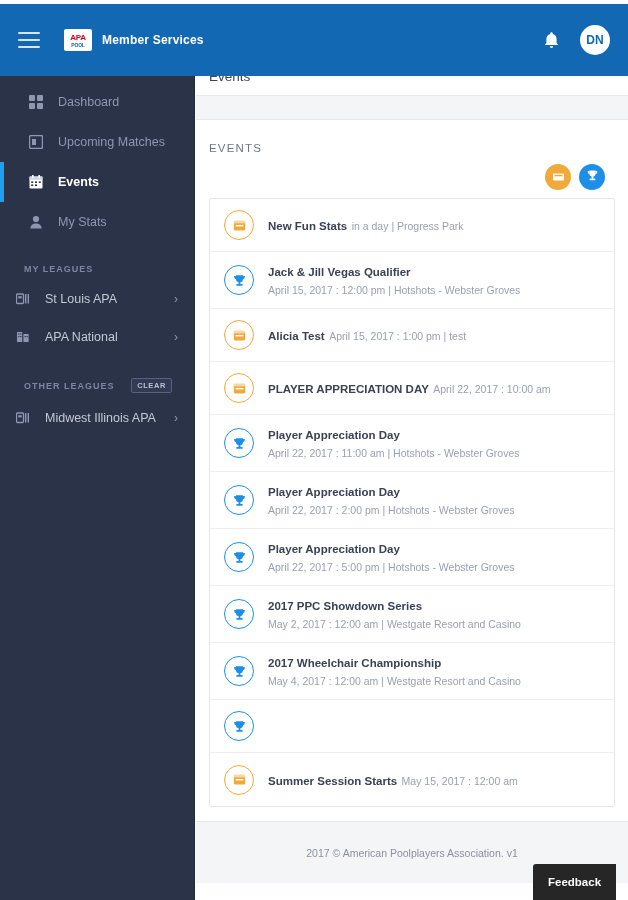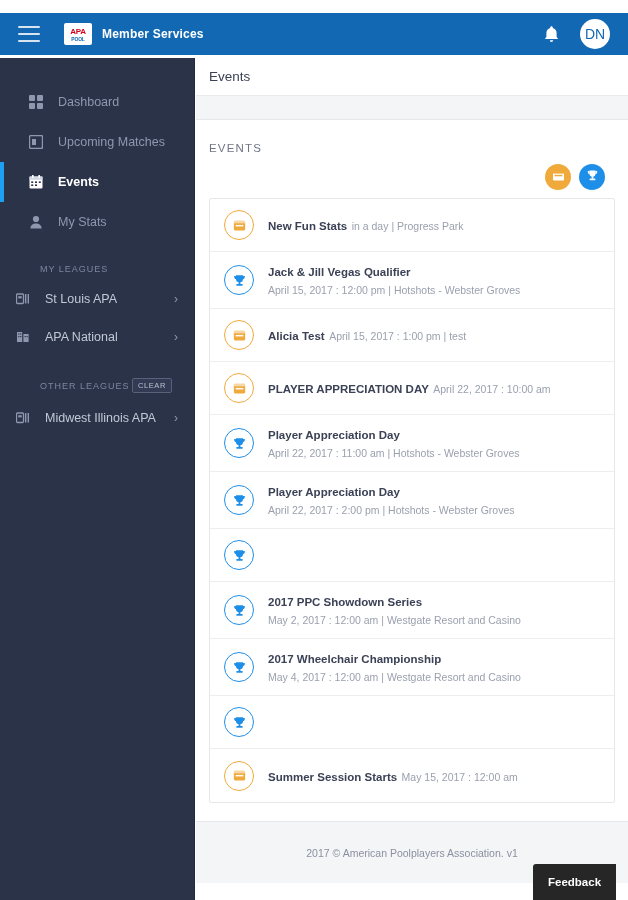--- a/index.html
+++ b/index.html
@@ -6,22 +6,22 @@
   html, body {
     width: 628px; height: 900px;
     font-family: "Liberation Sans", sans-serif;
     background: #ffffff;
     overflow: hidden;
   }
   .app { position: relative; width: 628px; height: 900px; }
 
   
   .header {
-    position: absolute; top: 13px; left: 0;
-    width: 628px; height: 42px;
+    position: absolute; top: 4px; left: 0;
+    width: 628px; height: 72px;
     background: #1268b3;
     display: flex; align-items: center;
     padding: 0 16px;
     z-index: 30;
   }
   .hamburger { width: 22px; height: 16px; display: flex; flex-direction: column;
     justify-content: space-between; cursor: pointer; margin-left: 2px; }
   .hamburger span { display: block; height: 2px; background: #d8e4ef; border-radius: 1px; }
   .logo {
     width: 28px; height: 22px; margin-left: 24px;
@@ -40,21 +40,21 @@
   .app-title {
     margin-left: 10px; color: #ffffff;
     font-size: 12px; font-weight: bold; letter-spacing: 0.2px;
   }
   .header-right { margin-left: auto; display: flex; align-items: center; gap: 20px; }
   .bell { width: 17px; height: 19px; position: relative; cursor: pointer; }
   .bell svg { display: block; }
   .avatar {
     width: 30px; height: 30px; border-radius: 50%;
     background: #ffffff; color: #1268b3;
-    font-size: 14px; font-weight: normal;
+    font-size: 12px; font-weight: bold;
     display: flex; align-items: center; justify-content: center;
     cursor: pointer; margin-right: 2px;
   }
 
   
   .sidebar {
     position: absolute; top: 58px; left: 0;
     width: 195px; height: 842px;
     background: #2b3349;
     padding-top: 24px;
@@ -71,22 +71,22 @@
   }
   .nav-item .ico { width: 16px; height: 16px; margin-right: 14px;
     display: flex; align-items: center; justify-content: center; flex: 0 0 16px; }
   .nav-item.active { color: #ffffff; font-weight: bold; }
   .nav-item.active::before {
     content: ""; position: absolute; left: 0; top: 0;
     width: 4px; height: 100%; background: #1e9ff2;
   }
   .nav-label { white-space: nowrap; }
   .section-title {
-    margin: 22px 0 6px 40px;
-    font-size: 9px; font-weight: normal; letter-spacing: 1px;
+    margin: 22px 0 6px 24px;
+    font-size: 9px; font-weight: bold; letter-spacing: 1px;
     color: #7d869e;
     display: flex; align-items: center;
   }
   .section-title.with-badge { padding-right: 22px; }
   .clear-badge {
     margin-left: auto;
     font-size: 7.5px; letter-spacing: 0.6px;
     color: #b9c0d0;
     border: 1px solid #59617a;
     border-radius: 2px;
@@ -442,20 +442,24 @@
 
         <div class="event-row">
           <span class="ev-ico trophy">
             <svg width="15" height="15" viewBox="0 0 13 13">
               <path d="M3.4 1.9h6.2v3a3.1 3.1 0 0 1-6.2 0z" fill="#1e8fe8"></path>
               <path d="M3.4 2.5H1.9v.9c0 1 .7 1.9 1.7 2zM9.6 2.5h1.5v.9c0 1-.7 1.9-1.7 2z" fill="#1e8fe8"></path>
               <rect x="5.7" y="7.4" width="1.6" height="2.2" fill="#1e8fe8"></rect>
               <rect x="3.7" y="9.5" width="5.6" height="1.6" rx="0.6" fill="#1e8fe8"></rect>
             </svg>
           </span>
+          <span class="ev-text">
+            <span class="ev-title">Player Appreciation Day</span>
+            <span class="ev-sub">April 22, 2017 : 5:00 pm | Hotshots - Webster Groves</span>
+          </span>
         </div>
 
         <div class="event-row">
           <span class="ev-ico trophy">
             <svg width="15" height="15" viewBox="0 0 13 13">
               <path d="M3.4 1.9h6.2v3a3.1 3.1 0 0 1-6.2 0z" fill="#1e8fe8"></path>
               <path d="M3.4 2.5H1.9v.9c0 1 .7 1.9 1.7 2zM9.6 2.5h1.5v.9c0 1-.7 1.9-1.7 2z" fill="#1e8fe8"></path>
               <rect x="5.7" y="7.4" width="1.6" height="2.2" fill="#1e8fe8"></rect>
               <rect x="3.7" y="9.5" width="5.6" height="1.6" rx="0.6" fill="#1e8fe8"></rect>
             </svg>

